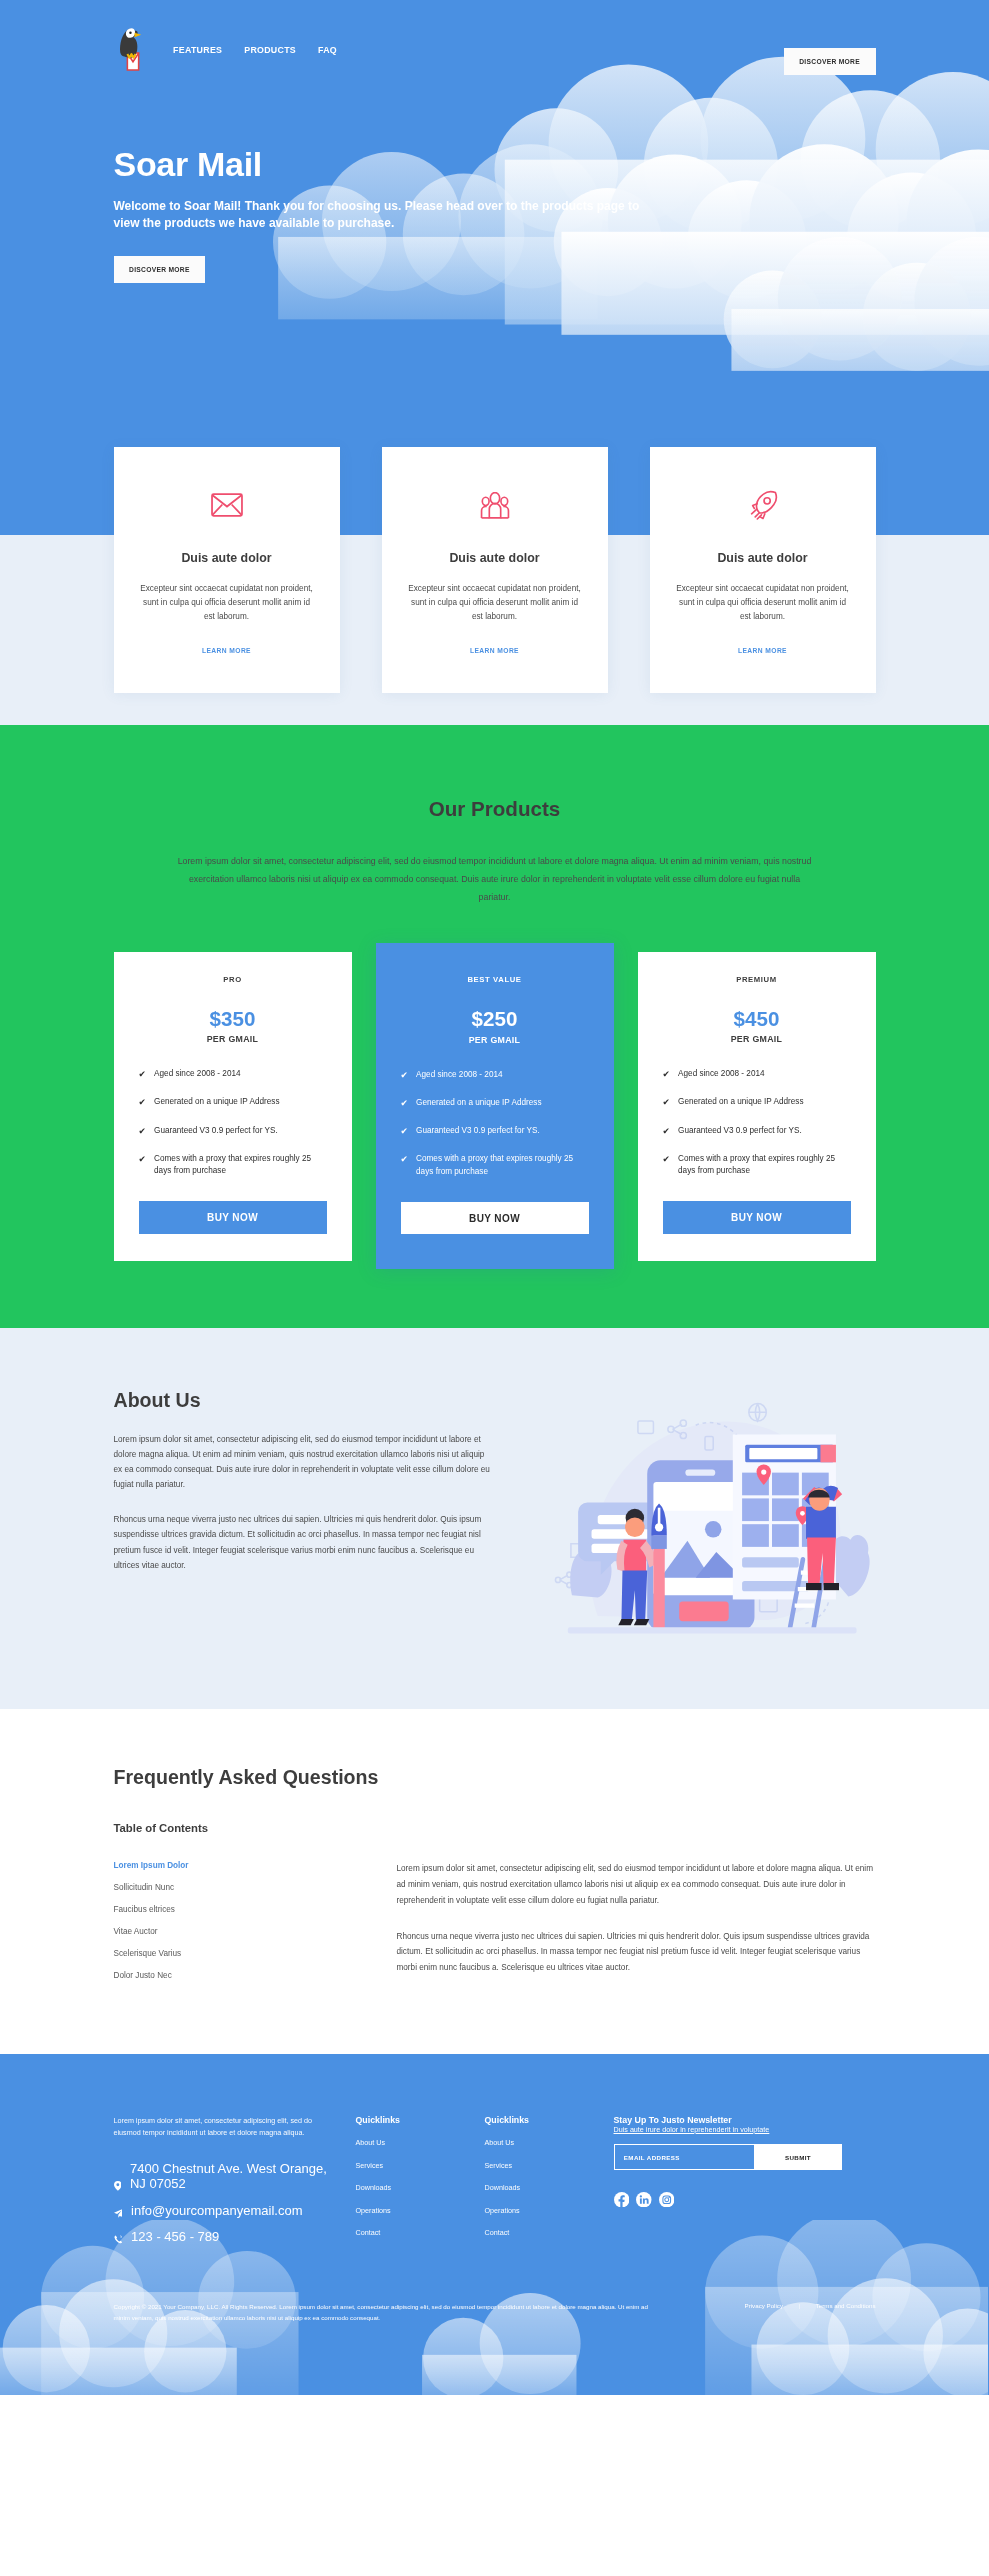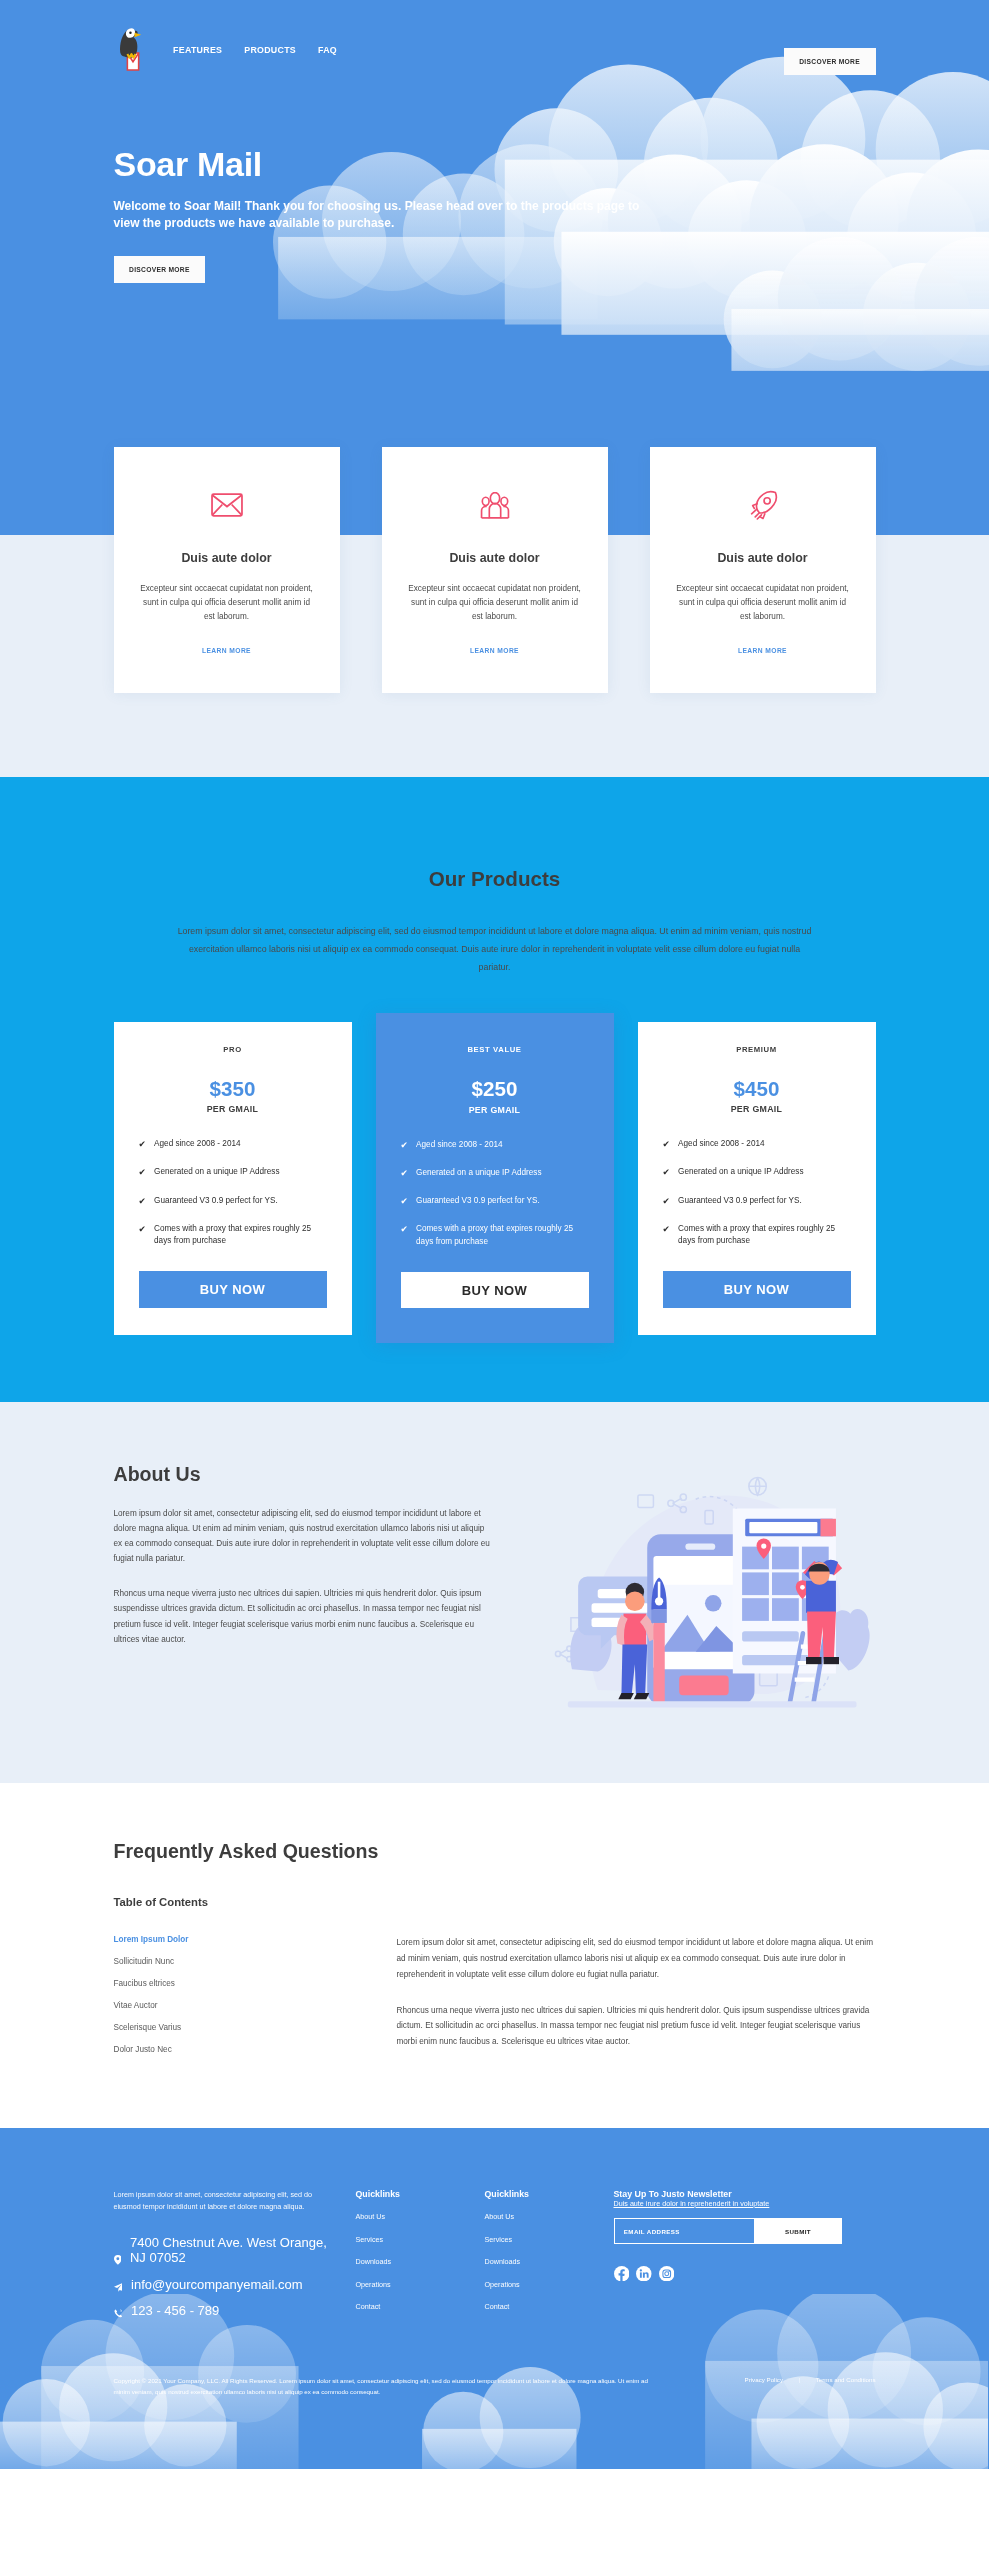--- a/index.html
+++ b/index.html
@@ -51,21 +51,21 @@
   }
   p.hero-sub {
     font-size: 12px; font-weight: 700; color: #ffffff;
     line-height: 1.42; max-width: 546px; margin-top: 14.4px;
   }
   .hero .btn-white { margin-top: 24px; padding: 9.8px 15.5px; font-size: 6.7px; }
 
   
   .features-band {
     background: #e8eff8;
-    padding-bottom: 84px;
+    padding-bottom: 32px;
     position: relative;
   }
   .cards {
     width: 762px; margin: 0 auto;
     display: flex; gap: 42px;
     transform: translateY(-88px);
     margin-bottom: -88px;
     position: relative; z-index: 6;
   }
   .card {
@@ -83,21 +83,21 @@
     font-size: 8.2px; line-height: 1.72; color: #4a4a4a;
     margin-top: 16.5px;
   }
   .card a.learn {
     display: inline-block; margin-top: 23px;
     color: #4a90e2; font-size: 6.7px; font-weight: 700;
     letter-spacing: 0.4px; text-decoration: none;
   }
 
   
-  .products { background: #0ea5e9; padding: 90px 0 67px; }
+  .products { background: #22c55e; padding: 72px 0 67px; }
   .sec-title {
     text-align: center; font-size: 20.6px; font-weight: 700; color: #3d3d3d;
   }
   .sec-lede {
     width: 639px; margin: 31px auto 0; text-align: center;
     font-size: 8.8px; line-height: 2.05; color: #4a4a4a;
   }
   .pricing {
     width: 762px; margin: 46px auto 0;
     display: flex; align-items: center; justify-content: flex-start; gap: 24px;
@@ -129,21 +129,21 @@
   .plan ul { list-style: none; margin-top: 24px; }
   .plan li {
     display: flex; gap: 8.2px; margin-bottom: 15.5px;
     font-size: 8.2px; line-height: 1.5; color: #2e2e2e;
   }
   .plan.featured li { color: #ffffff; }
   .plan li .ck { flex: none; font-size: 8.8px; line-height: 1.45; }
   .buy {
     display: block; width: 100%; margin-top: 24px;
     background: #4a90e2; color: #ffffff; border: none;
-    padding: 10.8px 0; font-size: 13px; font-weight: 700;
+    padding: 10.8px 0; font-size: 10px; font-weight: 700;
     letter-spacing: 0.4px; cursor: pointer; font-family: inherit;
   }
   .plan.featured .buy { background: #ffffff; color: #2b2b2b; }
 
   
   .about { background: #e8eff8; padding: 61px 0 62px; }
   .about-inner { width: 762px; margin: 0 auto; display: flex; gap: 46px; }
   .about-left { width: 381px; }
   .about-left h2 { font-size: 19.6px; font-weight: 700; color: #3d3d3d; }
   .about-left p {

